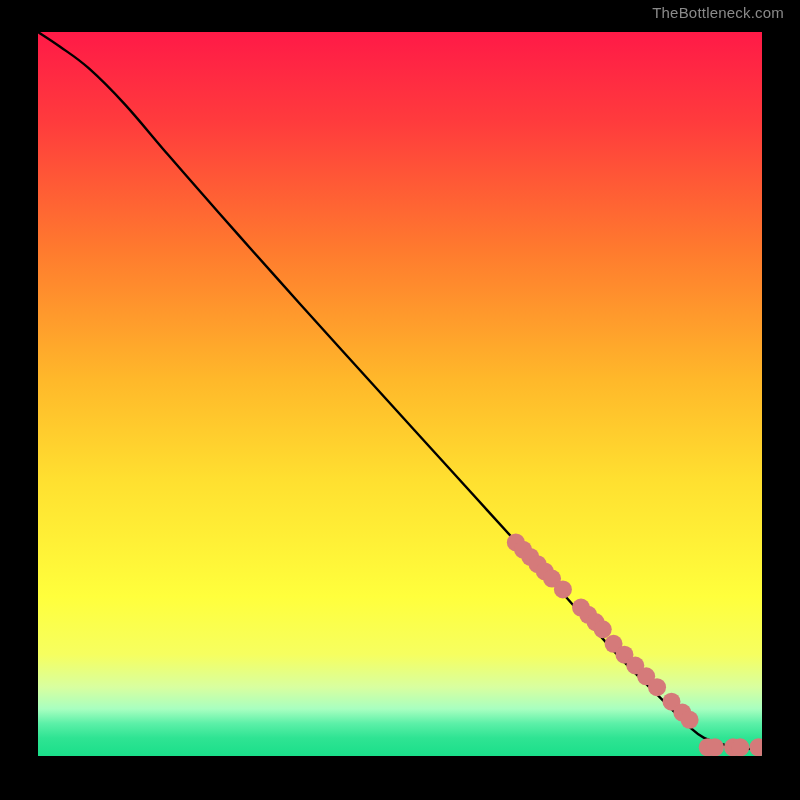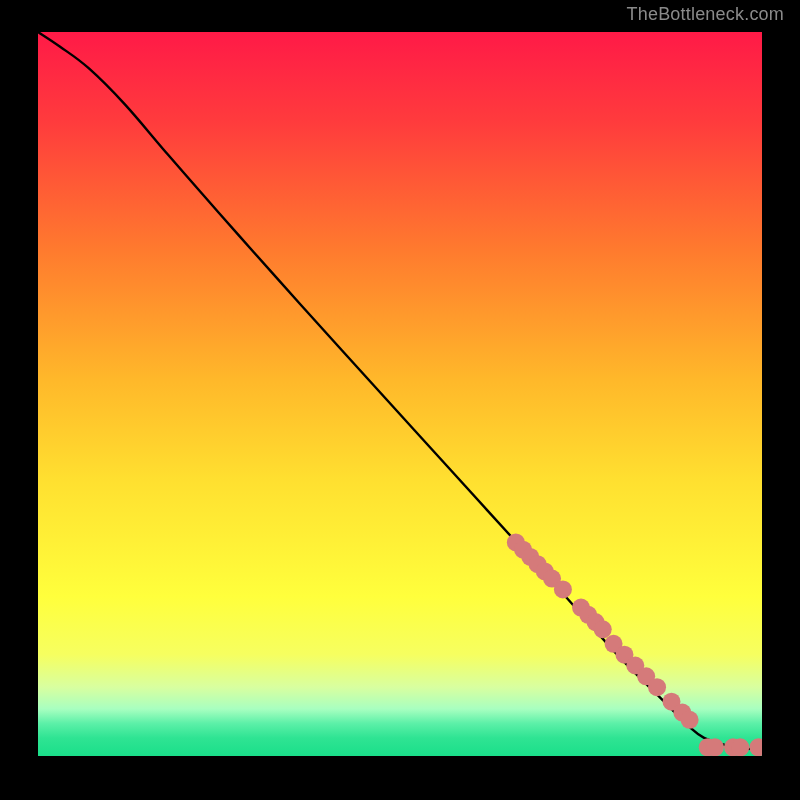--- a/index.html
+++ b/index.html
@@ -15,21 +15,21 @@
     position: relative;
     width: 800px;
     height: 800px;
     background: #000;
   }
   .attribution {
     position: absolute;
     top: 4px;
     right: 16px;
     color: #8a8a8a;
-    font-size: 18px;
+    font-size: 15px;
     font-weight: 500;
     letter-spacing: 0.2px;
   }
   .plot-wrap {
     position: absolute;
     left: 38px;
     top: 32px;
     width: 724px;
     height: 724px;
   }

